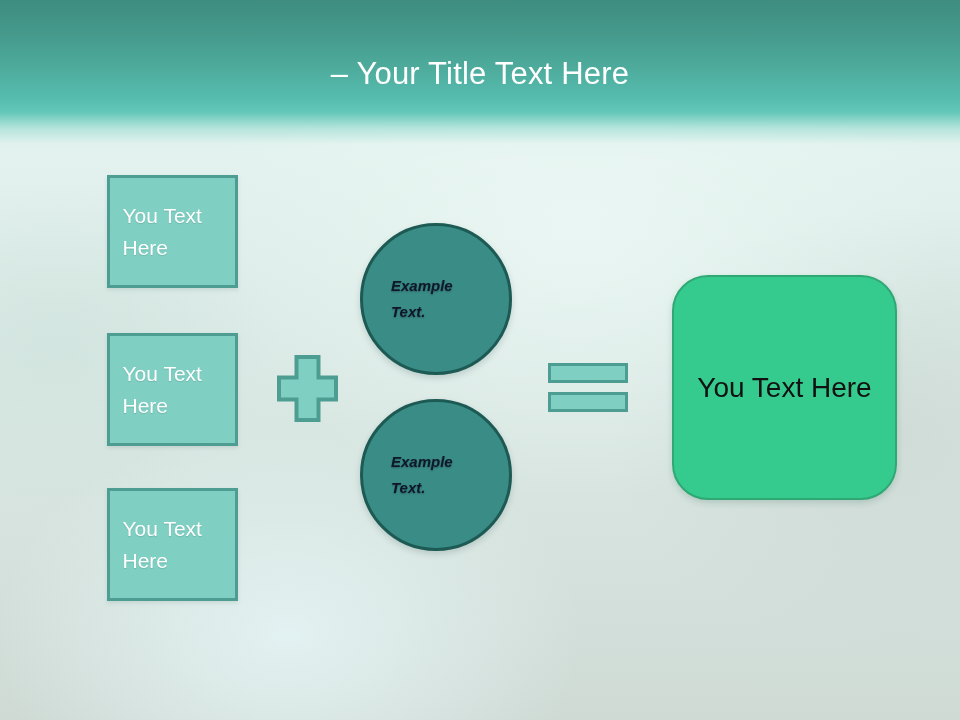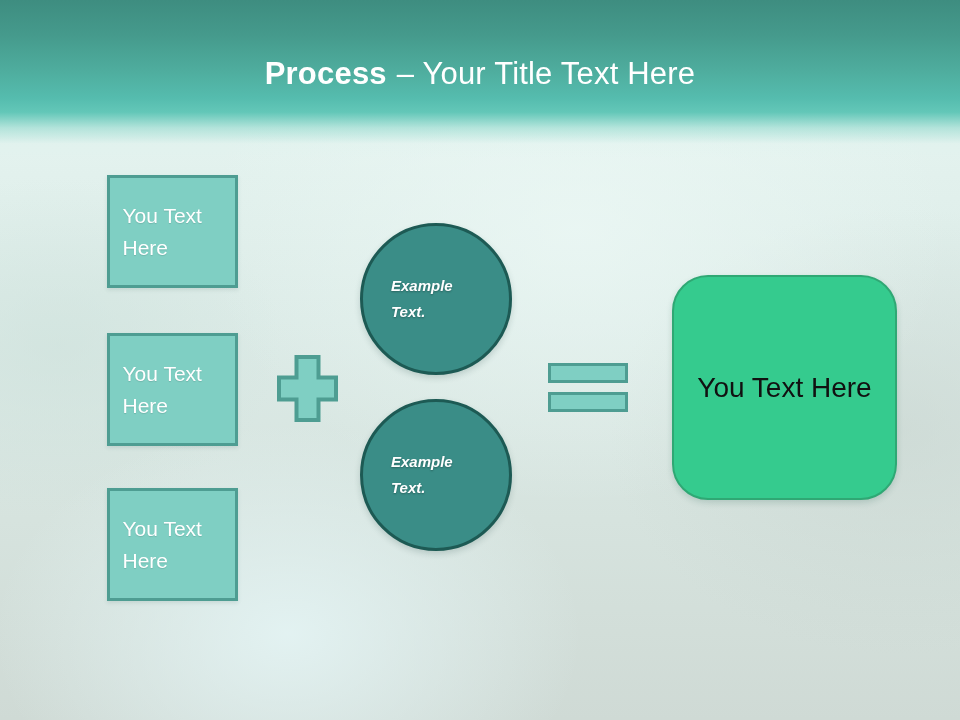--- a/index.html
+++ b/index.html
@@ -94,21 +94,21 @@
     box-sizing: border-box;
     background: var(--circle_fill, #3a8d87);
     border: 3px solid var(--circle_border, #1d5a54);
     border-radius: 50%;
     display: flex;
     align-items: center;
     justify-content: center;
     box-shadow: 0 3px 6px rgba(20,60,55,0.18);
   }
   .example-circle .shape-label {
-    color: #ffffff;
+    color: #0f172a;
     font-size: 15px;
     font-weight: 700;
     font-style: italic;
     line-height: 1.75;
     width: 90px;
     text-shadow: 0 1px 2px rgba(0,0,0,0.3);
   }
   .circ1 { top: 223px; }
   .circ2 { top: 399px; }
 
@@ -148,21 +148,20 @@
   }
 </style>
 </head>
 <body>
 
 <div class="slide">
 
   <div class="header-band"></div>
 
   <h1 class="title">
-    <span class="bold">Process</span>
     <span class="regular">– Your Title Text Here</span>
   </h1>
 
   <div class="input-square sq1">
     <span class="shape-label">You Text Here</span>
   </div>
   <div class="input-square sq2">
     <span class="shape-label">You Text Here</span>
   </div>
   <div class="input-square sq3">

